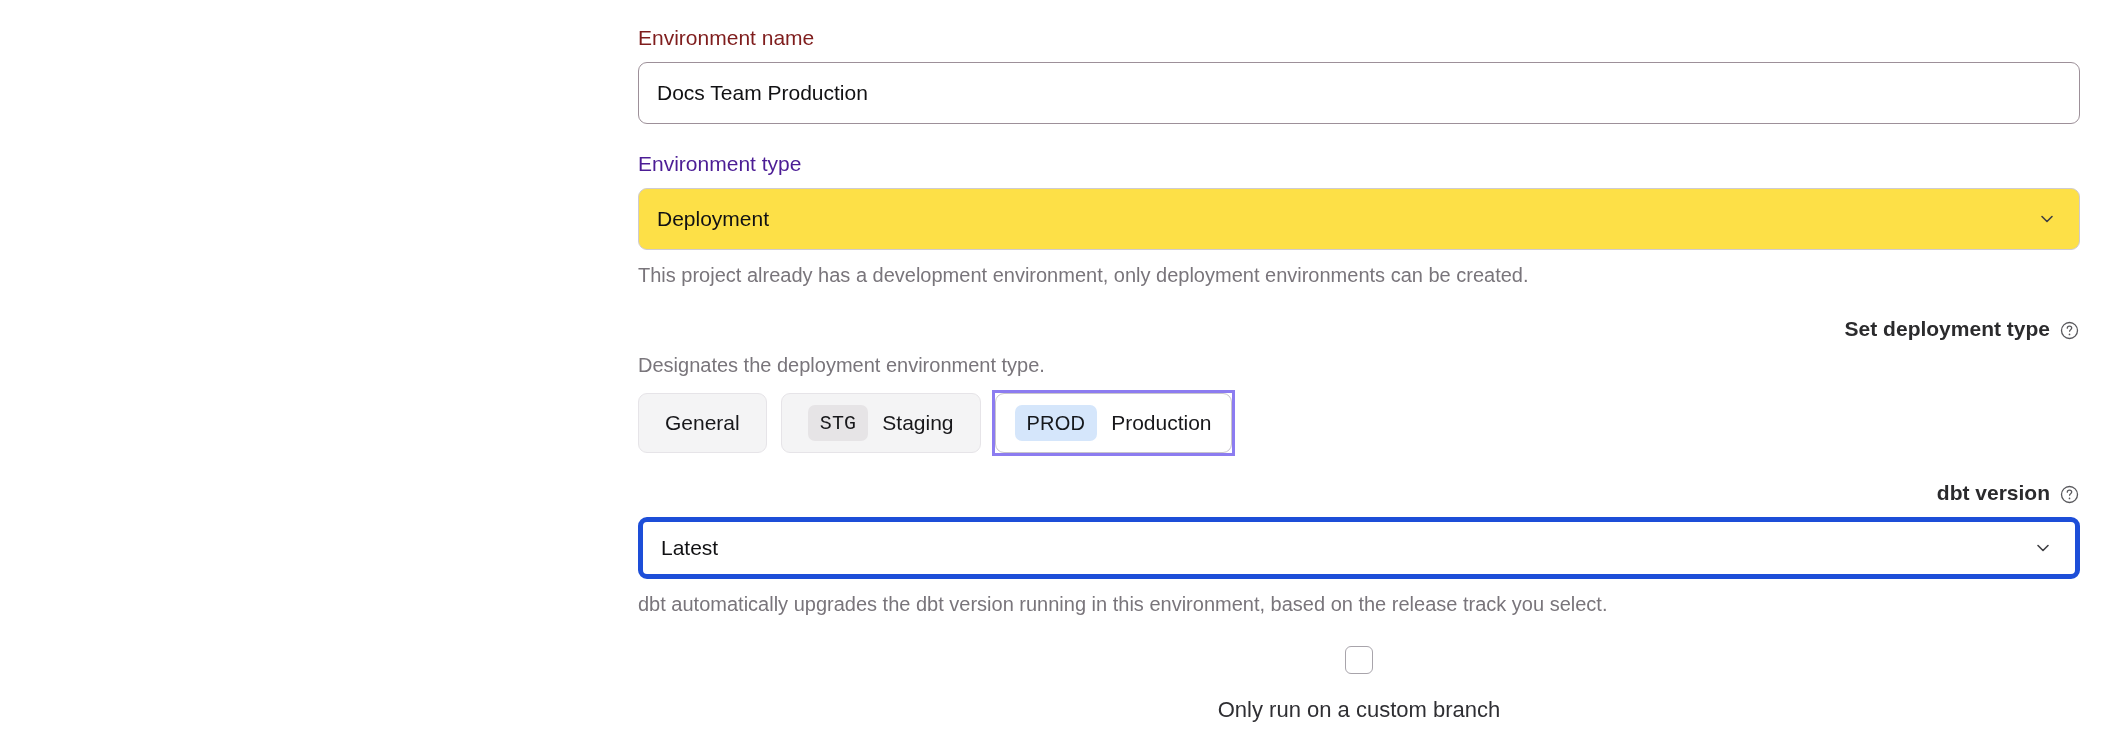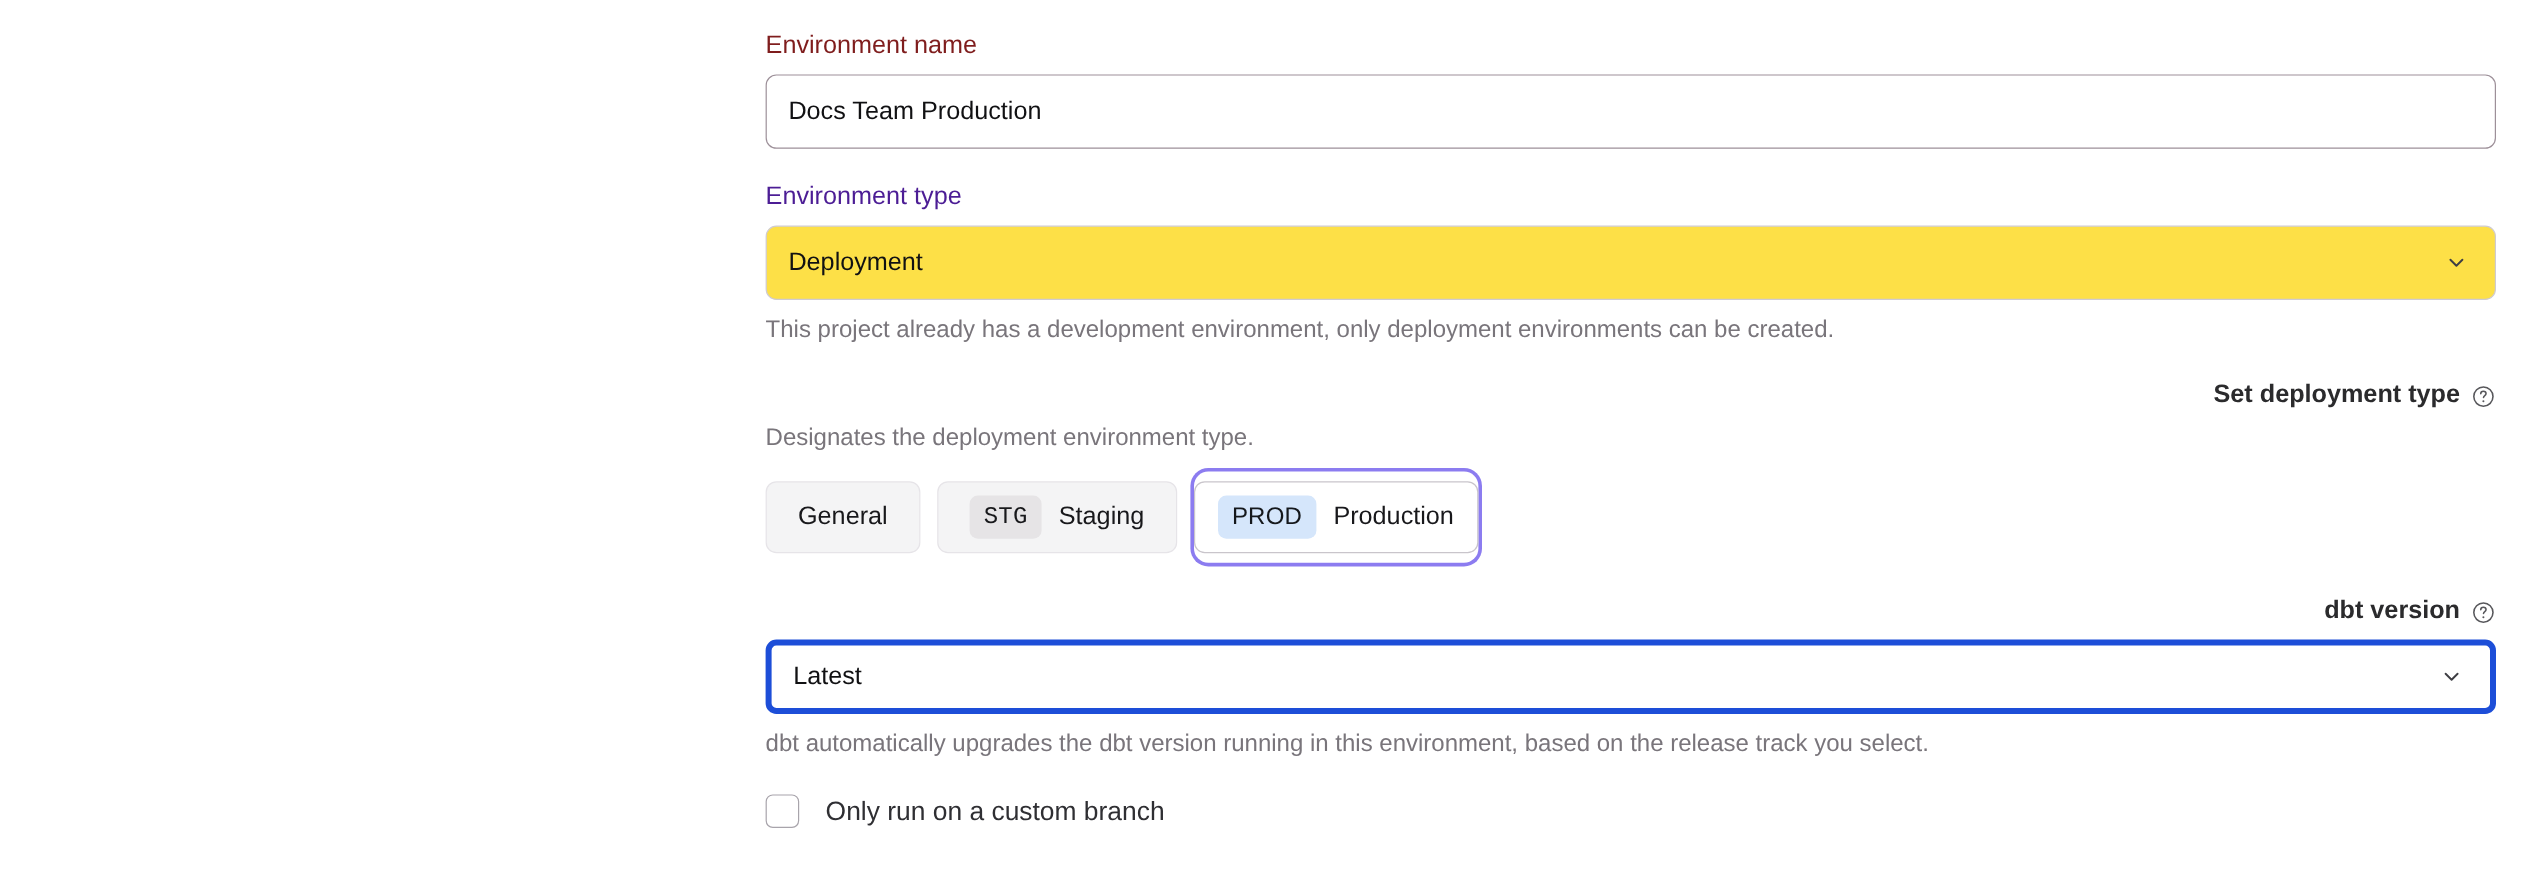--- a/index.html
+++ b/index.html
@@ -165,42 +165,44 @@
     font-weight: 400;
     letter-spacing: 0.2px;
   }
   .seg-btn .badge.stg { background: #e6e4e6; color: #18181b; font-family: Liberation Mono, monospace; }
   .seg-btn .badge.prod { background: #d5e6fb; color: #15181c; }
 
   .seg-btn.selected-wrap {
     padding: 0;
     background: transparent;
     border: none;
-    border-radius: 12px;
+    border-radius: 0;
     box-shadow: 0 0 0 3px #8c7cf0;
-    height: 76px;
+    height: 60px;
+    align-items: flex-end;
   }
   .seg-btn.selected-wrap .inner {
     height: 60px;
     width: 100%;
     background: #ffffff;
     border: 1px solid #c9c5cb;
     border-radius: 9px;
     display: flex;
     align-items: center;
     gap: 14px;
     padding: 0 19px 0 19px;
   }
 
   
   .check-row {
     margin-top: 28px;
     display: flex;
     align-items: center;
     gap: 22px;
+    flex-direction: column;
   }
   .checkbox {
     width: 28px;
     height: 28px;
     border: 1px solid #a8a4ab;
     border-radius: 6px;
     background: #ffffff;
     flex: none;
     cursor: pointer;
   }

